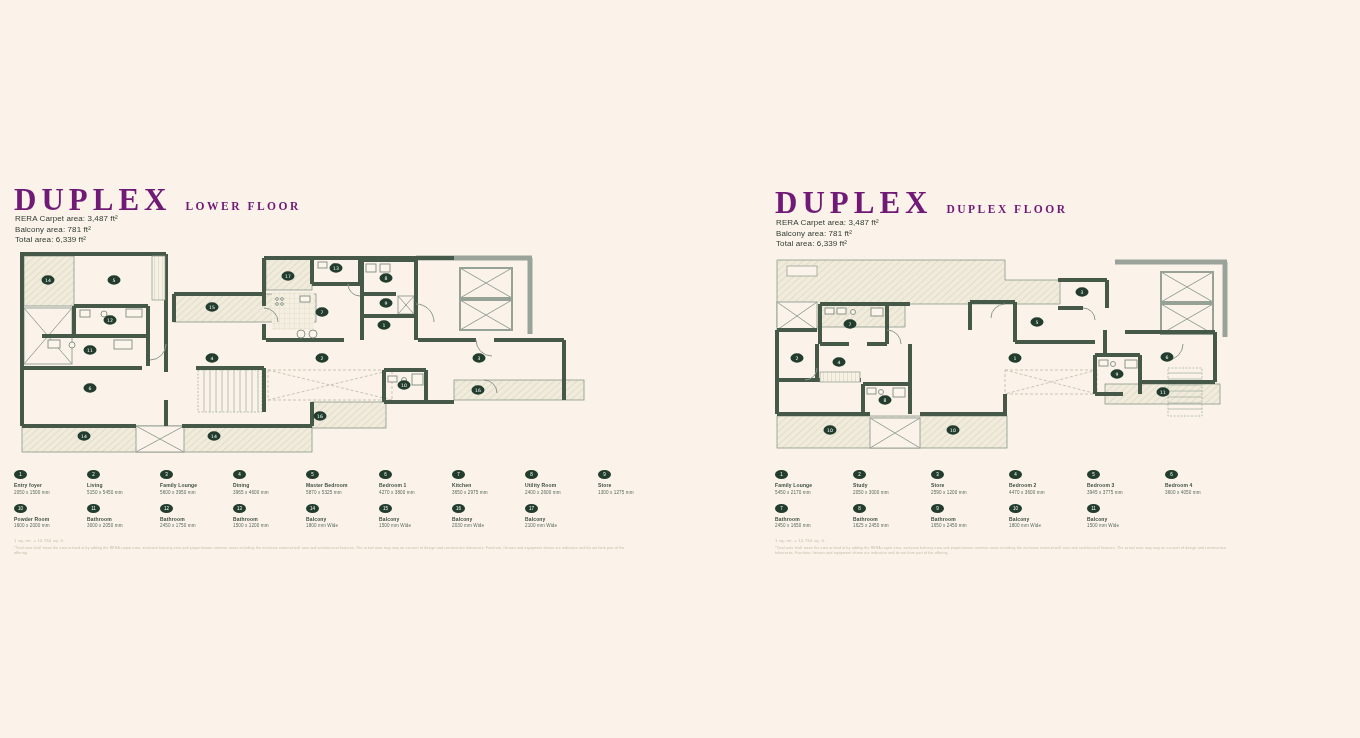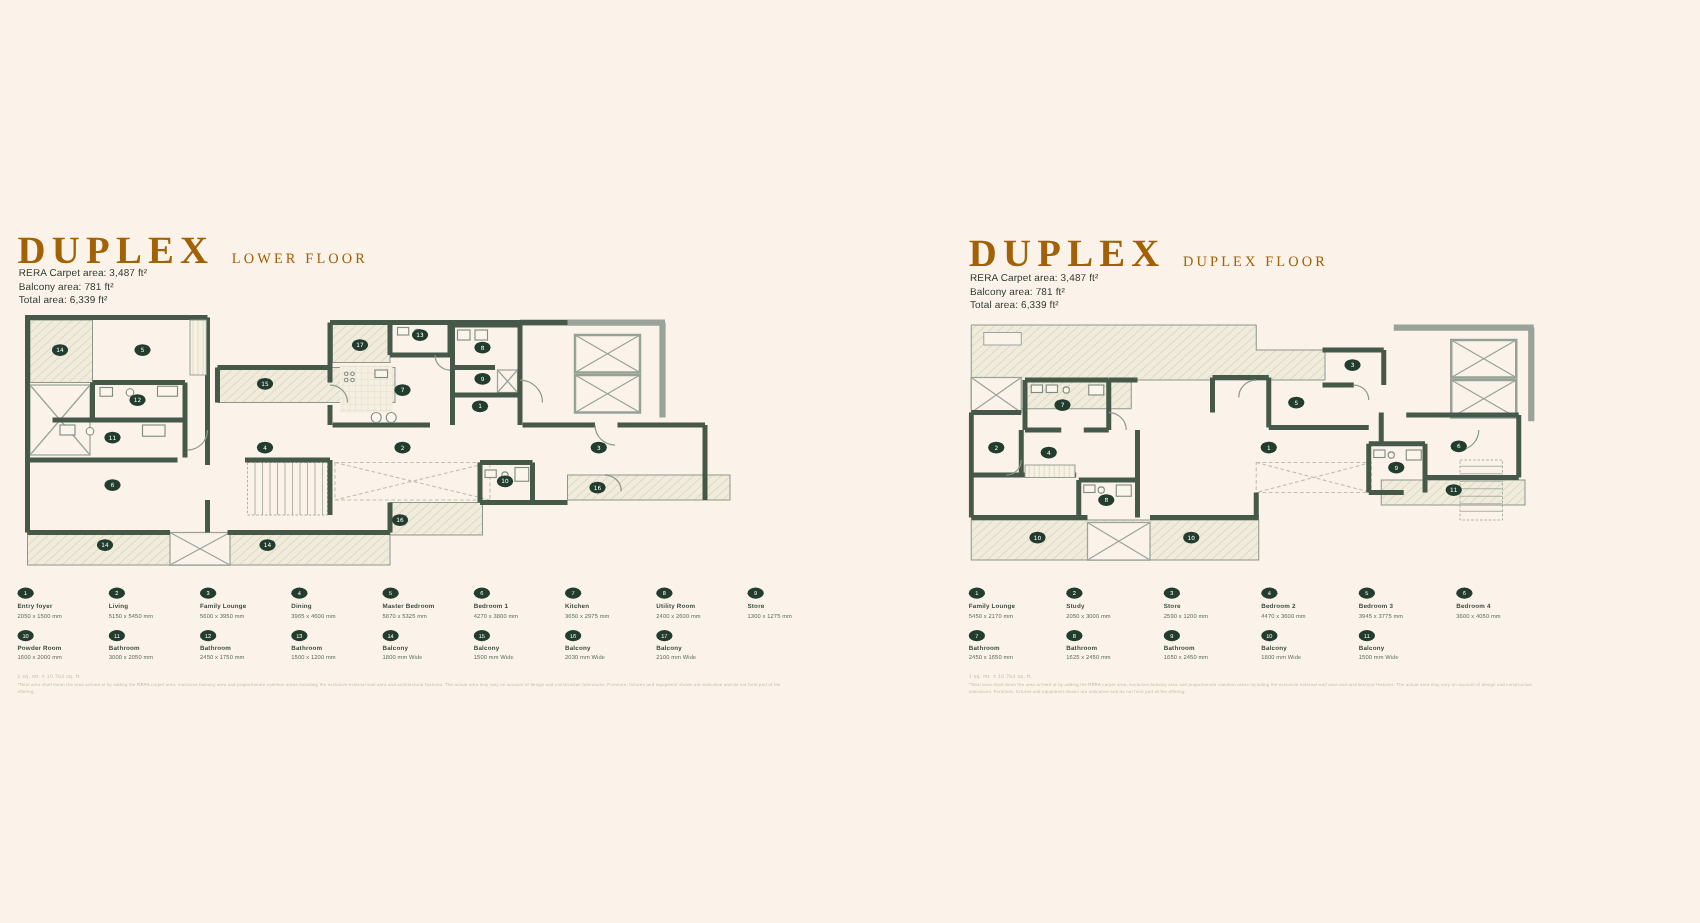--- a/index.html
+++ b/index.html
@@ -1,23 +1,23 @@
 <!DOCTYPE html>
 <html><head>
 <meta charset="utf-8">
 <style>
   * { margin:0; padding:0; box-sizing:border-box; }
   html,body { width:1360px; height:738px; overflow:hidden; }
   body { background:#fbf3ea; font-family:"Liberation Sans", sans-serif; position:relative; }
   .abs { position:absolute; }
 
   
-  .title-block { display:flex; align-items:baseline; gap:14px; color:#a16207; }
+  .title-block { display:flex; align-items:baseline; gap:14px; color:#701a75; }
   .title-main { font-family:"Liberation Serif","DejaVu Serif",serif; font-size:31px; font-weight:700; letter-spacing:5px; }
-  .title-sub  { font-family:"Liberation Serif","DejaVu Serif",serif; font-size:11.5px; font-weight:400; letter-spacing:2.5px; }
+  .title-sub  { font-family:"Liberation Serif","DejaVu Serif",serif; font-size:11.5px; font-weight:700; letter-spacing:2.5px; }
 
   .area-block { font-size:8px; line-height:10.5px; color:#2e3a30; letter-spacing:0.1px; }
 
   
   .legend { display:grid; row-gap:9px; }
   .legend-lower { grid-template-columns:repeat(9,73px); }
   .legend-upper { grid-template-columns:repeat(6,78px); }
   .legend-item { display:flex; flex-direction:column; align-items:flex-start; }
   .legend-badge { width:13px; height:9px; border-radius:50%; background:#223c2d; color:#ffffff;
                   font-size:4.5px; display:flex; align-items:center; justify-content:center; margin-bottom:3px; }

